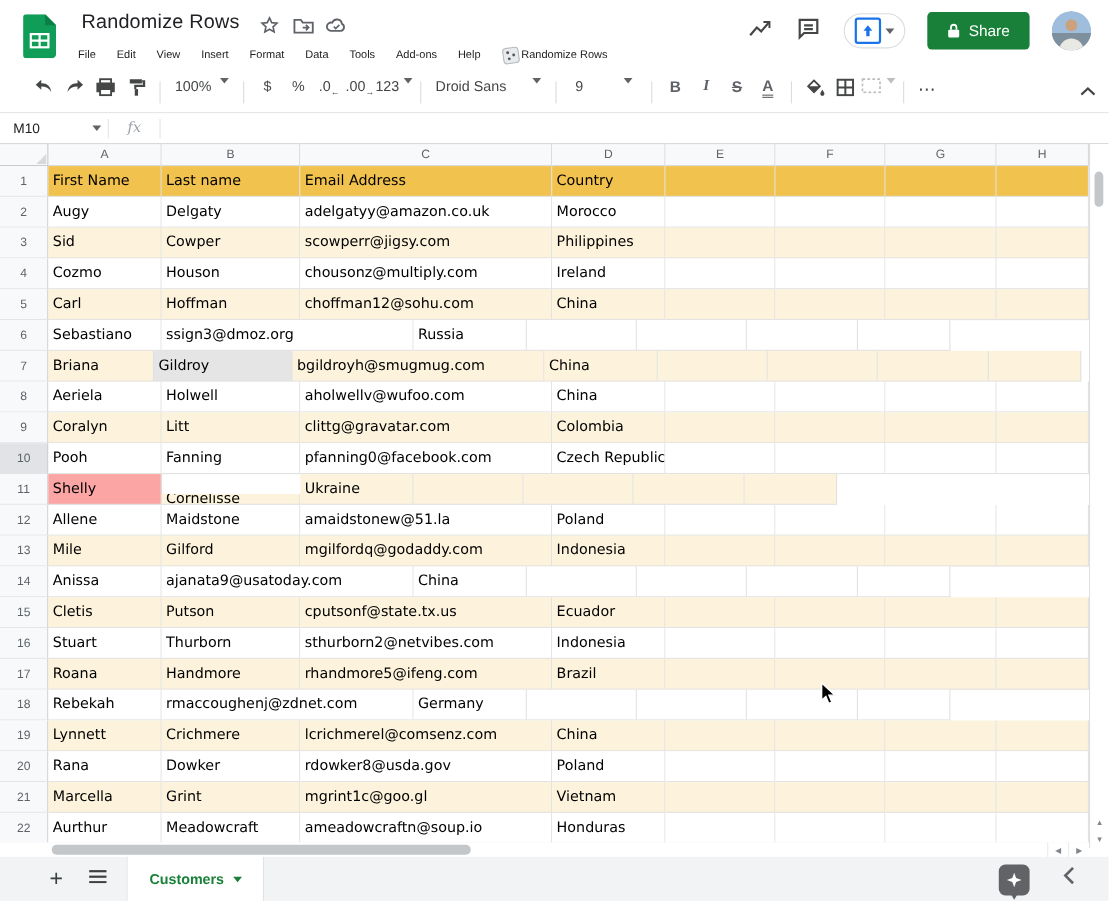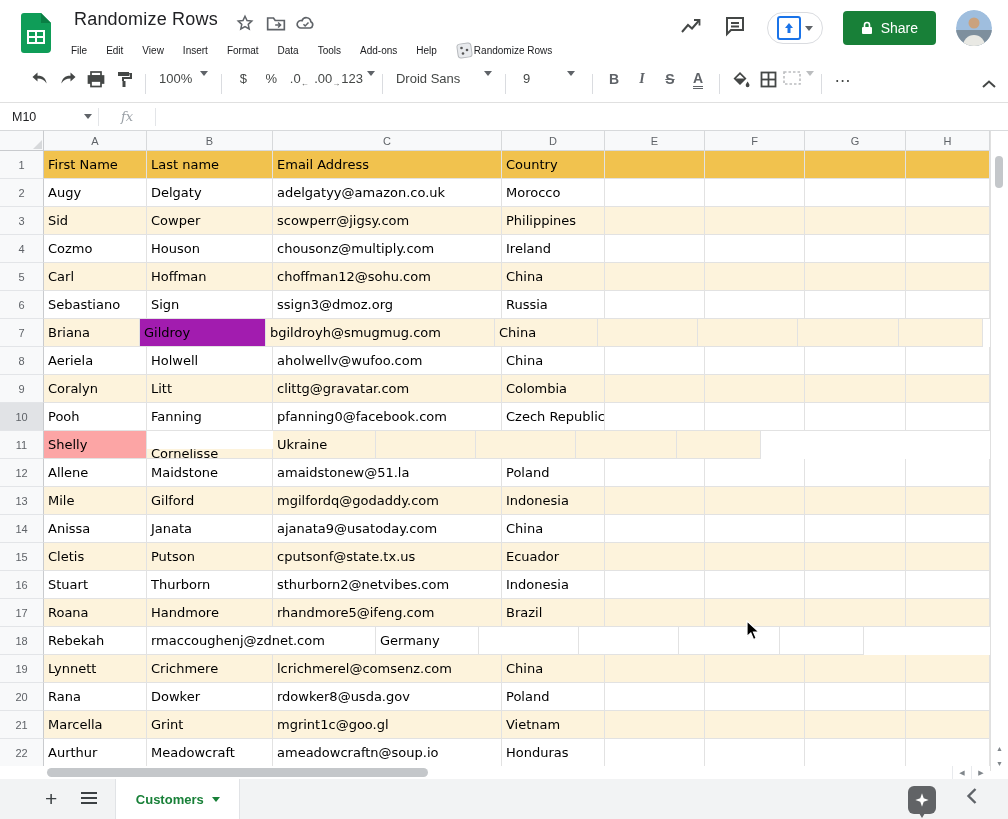--- a/index.html
+++ b/index.html
@@ -34,21 +34,21 @@
   .letterbtn{font-size:14px;font-weight:700;color:#5f6368;font-family:"Liberation Serif",serif;}
   .letterbtn.sans{font-family:"Liberation Sans",sans-serif;}
   .disabled{opacity:.42;}
   #collapse-btn{position:absolute;right:12px;top:74px;}
   .mini-arrow{font-size:8px;color:#444746;}
   
   #formulabar{left:0;top:103px;width:1008px;height:27px;background:#fff;border-bottom:1px solid #d9dbdd;
       display:flex;align-items:center;}
   #namebox{width:86px;padding-left:12px;font-size:12.5px;display:flex;align-items:center;justify-content:space-between;}
   .vdiv{width:1px;height:18px;background:#e3e5e8;}
-  #fx{font-family:"DejaVu Serif",serif;font-style:italic;color:#9aa0a6;font-size:13px;margin:0 22px;}
+  #fx{font-family:"DejaVu Serif",serif;font-style:italic;color:#9aa0a6;font-size:13px;margin:0 17px;}
   #formula-input{flex:1;font-size:13px;color:#202124;}
   
   #colheads{left:0;top:130px;height:21px;display:flex;background:#f8f9fa;}
   .colhead{box-sizing:border-box;border-right:1px solid #d7d9db;border-top:1px solid #d7d9db;border-bottom:1px solid #d7d9db;
       font-size:11px;color:#5f6368;display:flex;align-items:center;justify-content:center;background:#f8f9fa;}
   #corner{width:44px;box-sizing:border-box;border-right:1px solid #c9cbce;border-bottom:1px solid #c9cbce;border-top:1px solid #d7d9db;
       background:#f8f9fa;position:relative;}
   #corner:after{content:"";position:absolute;right:1px;bottom:1px;width:0;height:0;
       border-left:9px solid transparent;border-bottom:9px solid #d7d9db;}
   #gridrows{left:0;top:151px;width:990px;height:615px;overflow:hidden;font-family:"DejaVu Sans",sans-serif;}
@@ -338,32 +338,31 @@
         <div class="cell" style="width: 229px; background: rgb(253, 243, 220);">choffman12@sohu.com</div>
         <div class="cell" style="width: 103px; background: rgb(253, 243, 220);">China</div>
         <div class="cell" style="width: 100px; background: rgb(253, 243, 220);"></div>
         <div class="cell" style="width: 100px; background: rgb(253, 243, 220);"></div>
         <div class="cell" style="width: 101px; background: rgb(253, 243, 220);"></div>
         <div class="cell" style="width: 84px; background: rgb(253, 243, 220);"></div>
       </div>
       <div class="grow">
         <div class="rowhead">6</div>
         <div class="cell" style="width: 103px; background: rgb(255, 255, 255);">Sebastiano</div>
-        <div class="cell" style="width: 126px; background: rgb(255, 255, 255);">Sign</div>
         <div class="cell" style="width: 229px; background: rgb(255, 255, 255);">ssign3@dmoz.org</div>
         <div class="cell" style="width: 103px; background: rgb(255, 255, 255);">Russia</div>
         <div class="cell" style="width: 100px; background: rgb(255, 255, 255);"></div>
         <div class="cell" style="width: 100px; background: rgb(255, 255, 255);"></div>
         <div class="cell" style="width: 101px; background: rgb(255, 255, 255);"></div>
         <div class="cell" style="width: 84px; background: rgb(255, 255, 255);"></div>
       </div>
       <div class="grow">
         <div class="rowhead">7</div>
         <div class="cell" style="width: 96px; background: rgb(253, 243, 220);">Briana</div>
-        <div class="cell" style="width: 126px; background: #a21caf;">Gildroy</div>
+        <div class="cell" style="width: 126px; background: #e5e5e5;">Gildroy</div>
         <div class="cell" style="width: 229px; background: rgb(253, 243, 220);">bgildroyh@smugmug.com</div>
         <div class="cell" style="width: 103px; background: rgb(253, 243, 220);">China</div>
         <div class="cell" style="width: 100px; background: rgb(253, 243, 220);"></div>
         <div class="cell" style="width: 100px; background: rgb(253, 243, 220);"></div>
         <div class="cell" style="width: 101px; background: rgb(253, 243, 220);"></div>
         <div class="cell" style="width: 84px; background: rgb(253, 243, 220);"></div>
       </div>
       <div class="grow">
         <div class="rowhead">8</div>
         <div class="cell" style="width: 103px; background: rgb(255, 255, 255);">Aeriela</div>
@@ -425,21 +424,20 @@
         <div class="cell" style="width: 229px; background: rgb(253, 243, 220);">mgilfordq@godaddy.com</div>
         <div class="cell" style="width: 103px; background: rgb(253, 243, 220);">Indonesia</div>
         <div class="cell" style="width: 100px; background: rgb(253, 243, 220);"></div>
         <div class="cell" style="width: 100px; background: rgb(253, 243, 220);"></div>
         <div class="cell" style="width: 101px; background: rgb(253, 243, 220);"></div>
         <div class="cell" style="width: 84px; background: rgb(253, 243, 220);"></div>
       </div>
       <div class="grow">
         <div class="rowhead">14</div>
         <div class="cell" style="width: 103px; background: rgb(255, 255, 255);">Anissa</div>
-        <div class="cell" style="width: 126px; background: rgb(255, 255, 255);">Janata</div>
         <div class="cell" style="width: 229px; background: rgb(255, 255, 255);">ajanata9@usatoday.com</div>
         <div class="cell" style="width: 103px; background: rgb(255, 255, 255);">China</div>
         <div class="cell" style="width: 100px; background: rgb(255, 255, 255);"></div>
         <div class="cell" style="width: 100px; background: rgb(255, 255, 255);"></div>
         <div class="cell" style="width: 101px; background: rgb(255, 255, 255);"></div>
         <div class="cell" style="width: 84px; background: rgb(255, 255, 255);"></div>
       </div>
       <div class="grow">
         <div class="rowhead">15</div>
         <div class="cell" style="width: 103px; background: rgb(253, 243, 220);">Cletis</div>

